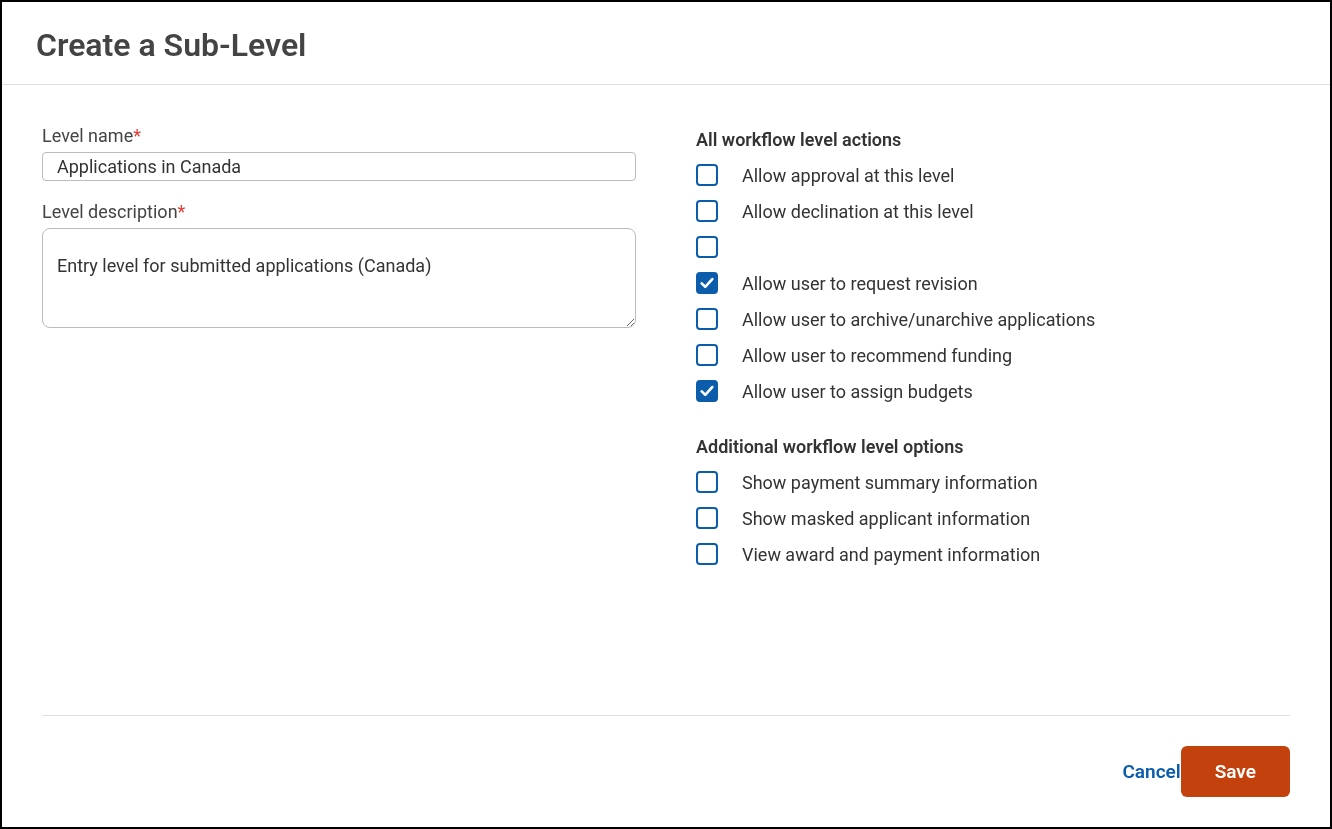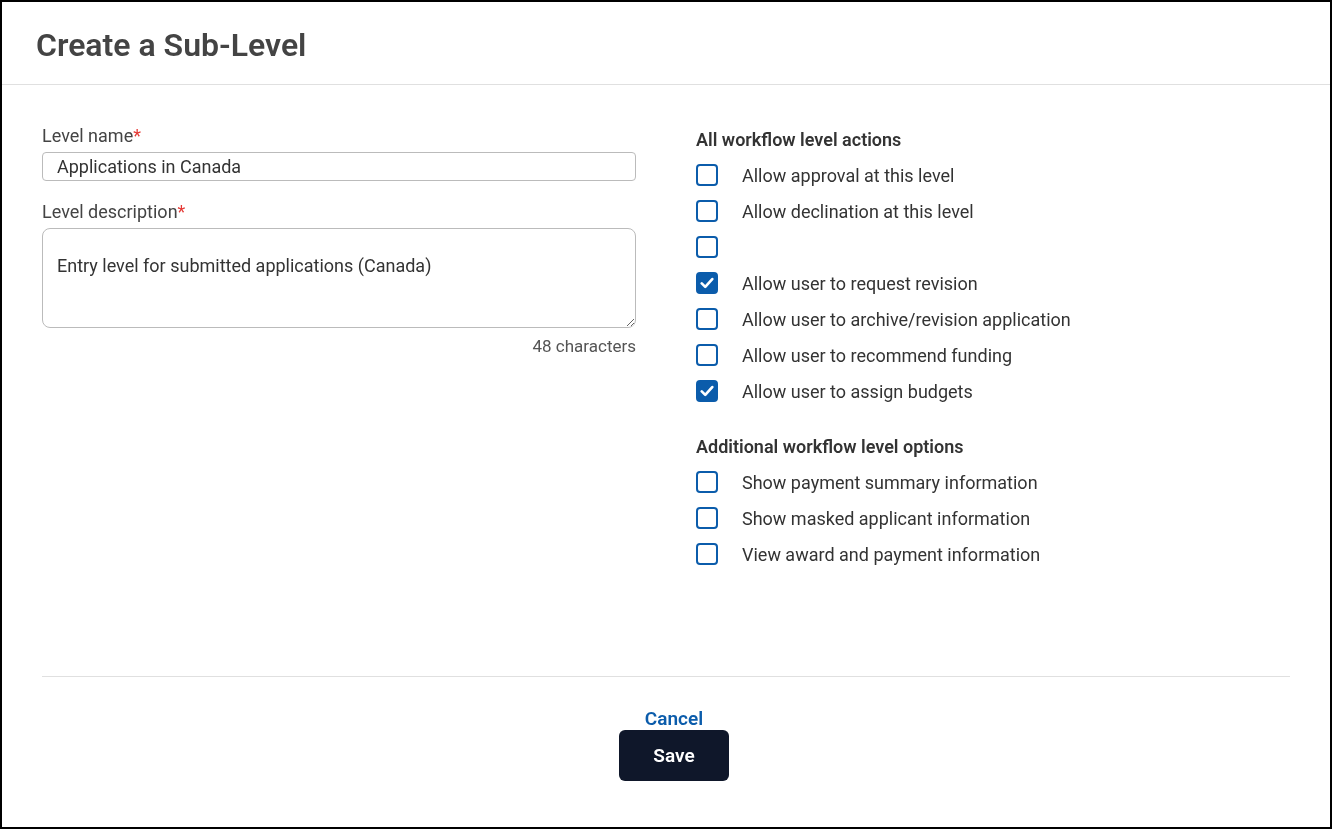--- a/index.html
+++ b/index.html
@@ -117,34 +117,33 @@
       color: #333;
       cursor: pointer;
     }
     .footer-divider {
       height: 1px;
       background: #e0e0e0;
       margin: 0 40px;
     }
     .footer {
       display: flex;
-      justify-content: flex-start;
+      justify-content: flex-end;
       align-items: center;
-      padding: 30px 40px 46px 56px;
-      flex-direction: column;
+      padding: 30px 40px 30px 56px;
     }
     .cancel-link {
       color: #0b5cab;
       font-size: 19px;
       font-weight: 600;
       cursor: pointer;
       text-decoration: none;
     }
     .save-button {
-      background: #0f172a;
+      background: #c2410c;
       color: #fff;
       border: none;
       border-radius: 6px;
       padding: 14px 34px;
       font-size: 19px;
       font-weight: 600;
       cursor: pointer;
       font-family: inherit;
     }
   </style>
@@ -162,21 +161,20 @@
         <span>Level name</span><span class="required">*</span>
       </label>
       <input type="text" class="text-input" value="Applications in Canada" style="">
     </div>
 
     <div class="field-group">
       <label class="field-label">
         <span>Level description</span><span class="required">*</span>
       </label>
       <textarea class="textarea" style="">Entry level for submitted applications (Canada)</textarea>
-      <div class="char-count">48 characters</div>
     </div>
   </div>
 
   <div class="right-col">
     <div class="section-block">
       <div class="section-heading">All workflow level actions</div>
       <div>
           <div class="checkbox-row">
             <span class="checkbox"></span>
             <span class="checkbox-label">Allow approval at this level</span>
@@ -191,21 +189,21 @@
           <div class="checkbox-row">
             <span class="checkbox checked">
               <svg width="14" height="14" viewBox="0 0 16 16" fill="none">
                 <path d="M2 8.5L6 12.5L14 3.5" stroke="#fff" stroke-width="3" stroke-linecap="round" stroke-linejoin="round"></path>
               </svg>
             </span>
             <span class="checkbox-label">Allow user to request revision</span>
           </div>
           <div class="checkbox-row">
             <span class="checkbox"></span>
-            <span class="checkbox-label">Allow user to archive/revision application</span>
+            <span class="checkbox-label">Allow user to archive/unarchive applications</span>
           </div>
           <div class="checkbox-row">
             <span class="checkbox"></span>
             <span class="checkbox-label">Allow user to recommend funding</span>
           </div>
           <div class="checkbox-row">
             <span class="checkbox checked">
               <svg width="14" height="14" viewBox="0 0 16 16" fill="none">
                 <path d="M2 8.5L6 12.5L14 3.5" stroke="#fff" stroke-width="3" stroke-linecap="round" stroke-linejoin="round"></path>
               </svg>

